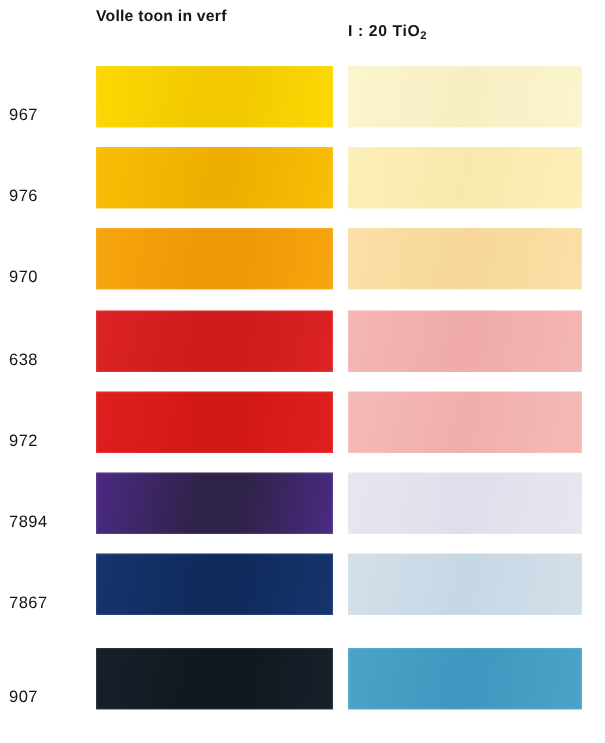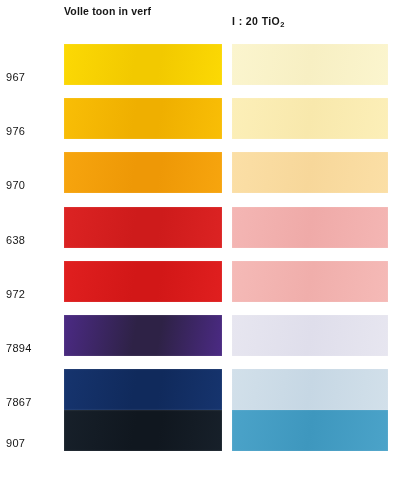--- a/index.html
+++ b/index.html
@@ -171,21 +171,21 @@
       </div>
       <div class="row" style="top: 369.2px;">
         <div class="row-label">7867</div>
         <div class="swatch swatch-masstone">
           <div class="sw-inner" style="background: linear-gradient(100deg, rgb(22, 52, 110) 0%, rgb(16, 42, 92) 45%, rgb(16, 42, 92) 60%, rgb(22, 52, 110) 100%);"></div>
         </div>
         <div class="swatch swatch-tint">
           <div class="sw-inner" style="background: linear-gradient(100deg, rgb(210, 224, 234) 0%, rgb(198, 215, 228) 50%, rgb(210, 224, 234) 100%);"></div>
         </div>
       </div>
-      <div class="row" style="top: 410px;">
+      <div class="row" style="top: 432px;">
         <div class="row-label">907</div>
         <div class="swatch swatch-masstone">
           <div class="sw-inner" style="background: linear-gradient(100deg, rgb(23, 32, 42) 0%, rgb(16, 23, 31) 45%, rgb(16, 23, 31) 60%, rgb(23, 32, 42) 100%);"></div>
         </div>
         <div class="swatch swatch-tint">
           <div class="sw-inner" style="background: linear-gradient(100deg, rgb(75, 163, 201) 0%, rgb(62, 151, 190) 50%, rgb(75, 163, 201) 100%);"></div>
         </div>
       </div>
     </div>
 

